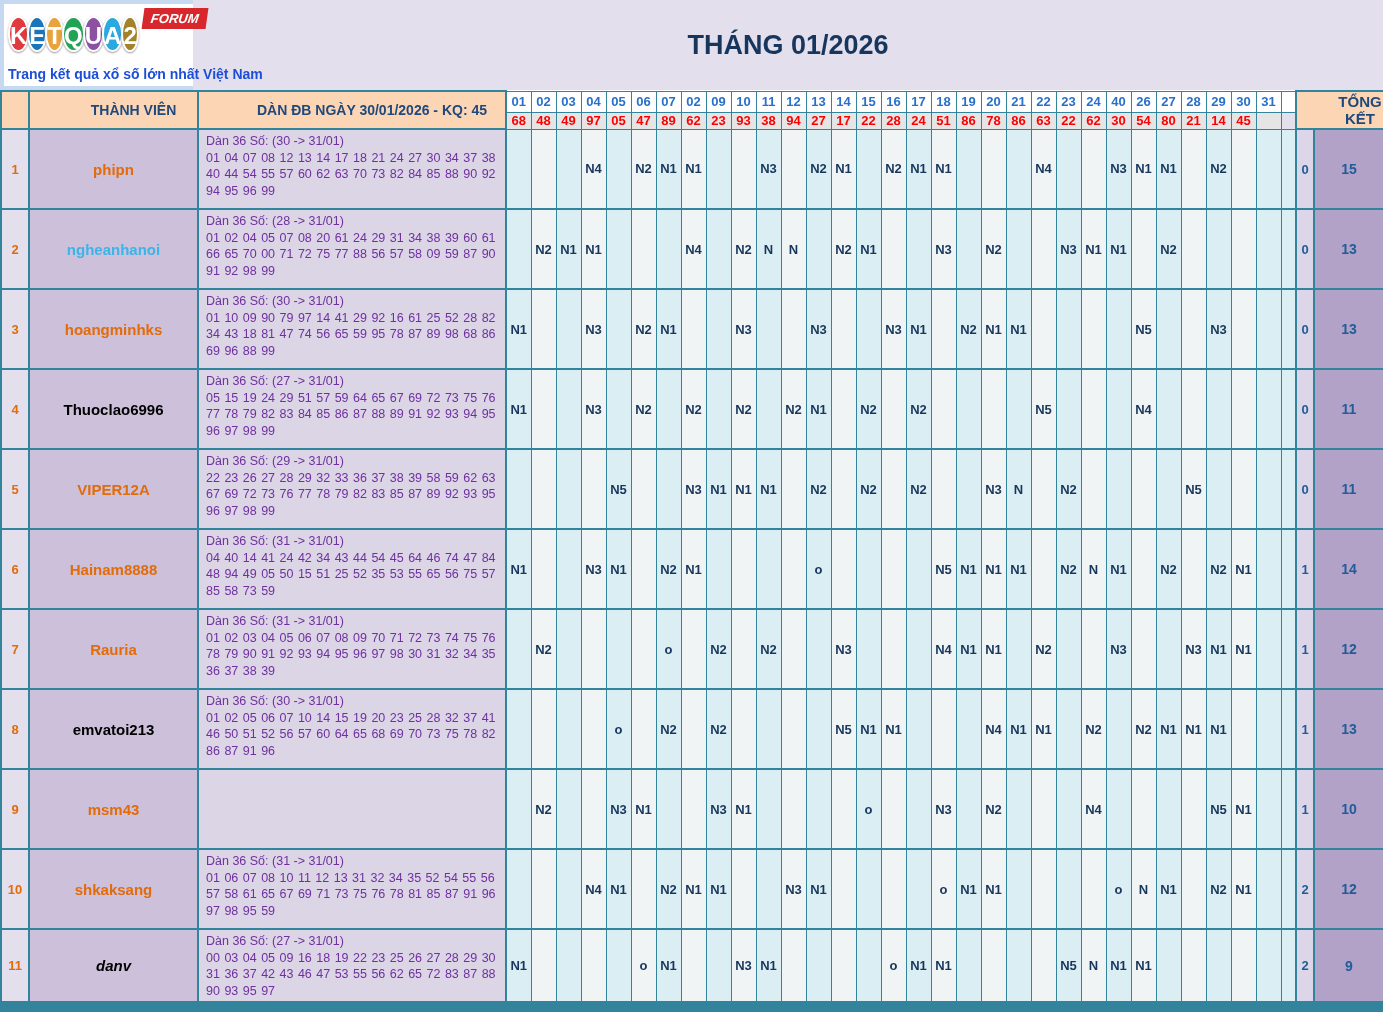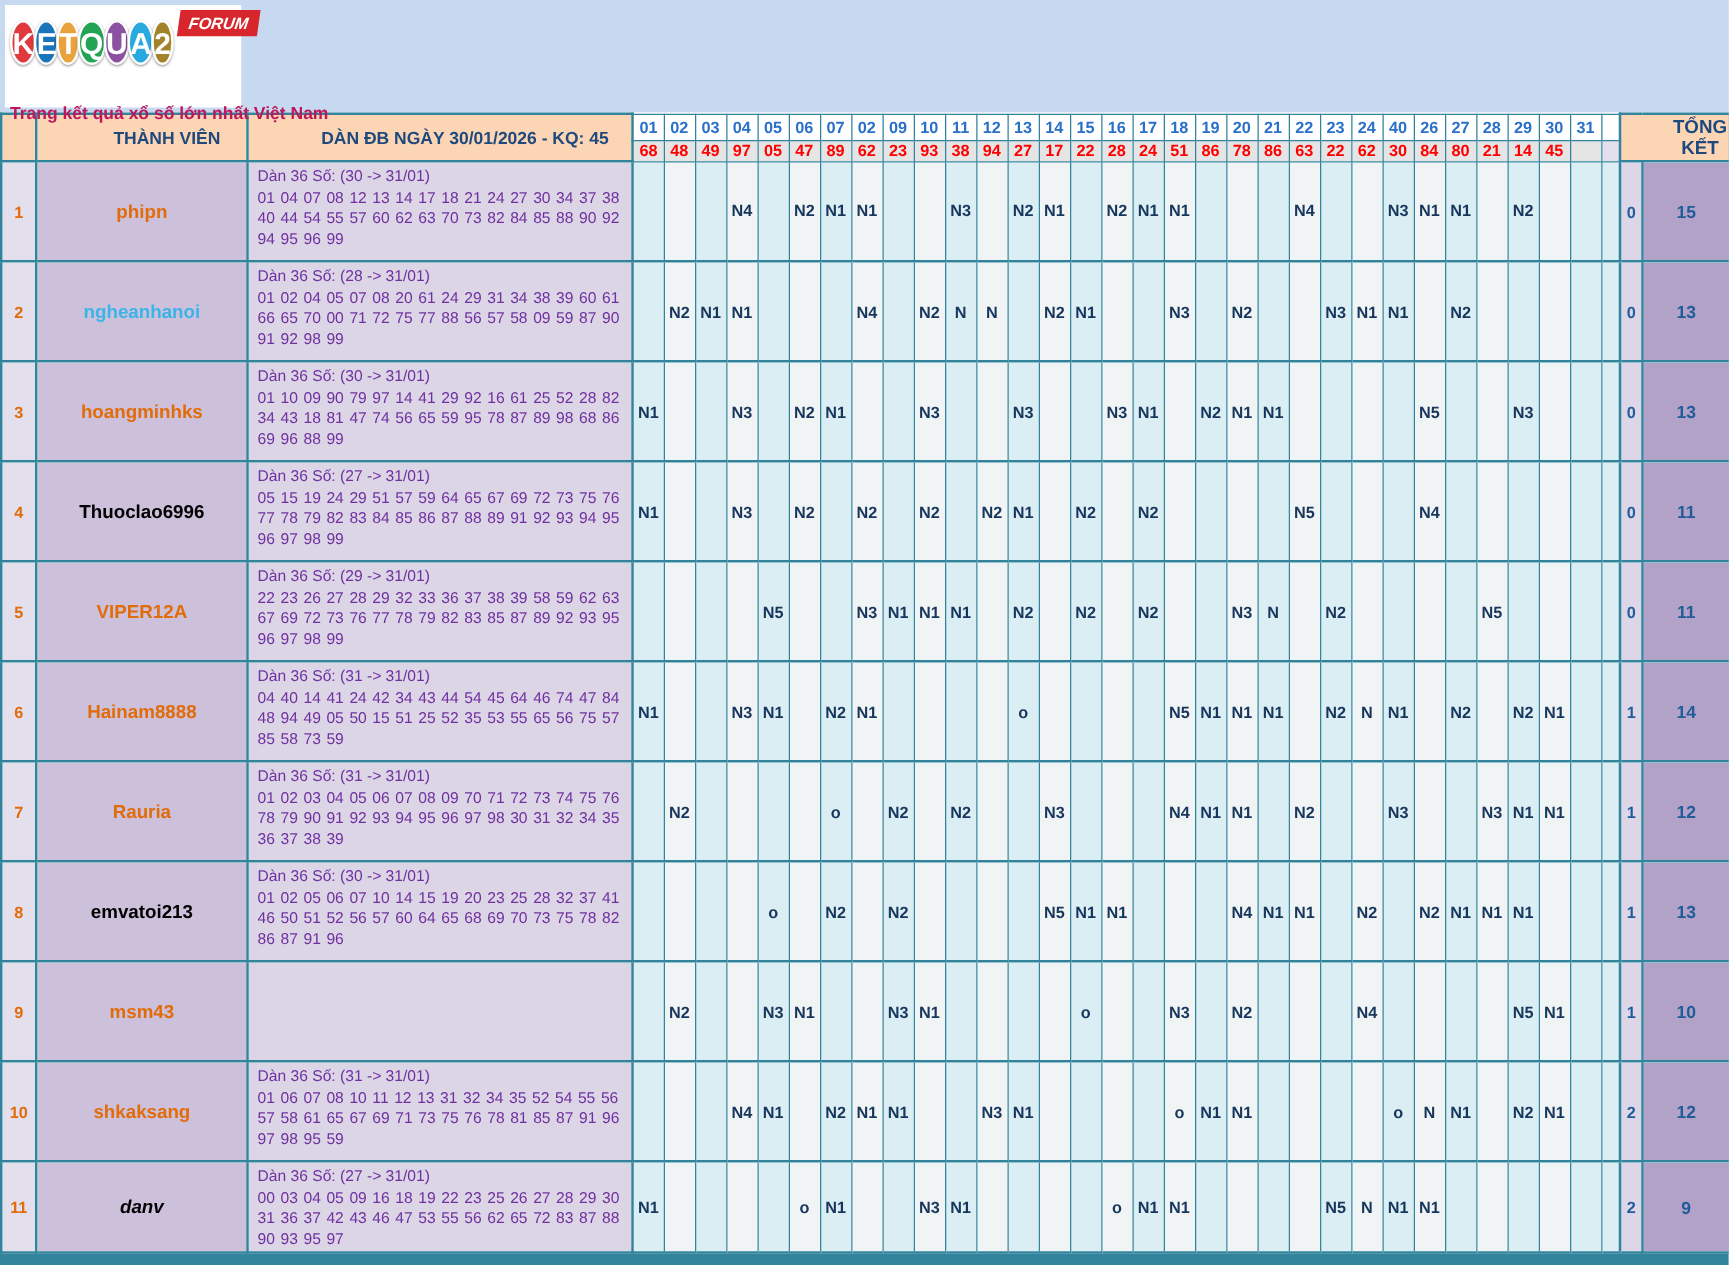--- a/index.html
+++ b/index.html
@@ -5,21 +5,21 @@
   * { margin:0; padding:0; box-sizing:border-box; }
   body { font-family:"Liberation Sans", sans-serif; }
   .page { width:1383px; height:1012px; background:#dce6f1; overflow:hidden; position:relative; }
 
   
   .top { display:flex; width:1383px; height:90px; background:#c6d9f0; }
   .logo-box { width:189px; height:82px; margin:4px 0 0 4px; background:#ffffff; padding:4px 2px 2px 4px; position:relative; }
   .logo-row { height:52px; display:flex; align-items:center; }
   .logo-letter { display:inline-block; width:23px; height:36px; border-radius:50%; color:#fff; font-weight:bold; font-size:24px; line-height:36px; text-align:center; margin-right:-2px; border:2px solid #fff; box-shadow:0 1px 2px rgba(0,0,0,.4); }
   .forum-badge { background:#d8272c; color:#fff; font-style:italic; font-weight:bold; font-size:13px; padding:3px 8px; margin-left:6px; align-self:flex-start; transform:skewX(-8deg); }
-  .tagline { font-size:14px; font-weight:bold; color:#be185d; margin-top:22px; white-space:nowrap; }
+  .tagline { font-size:14px; font-weight:bold; color:#1d4ed8; margin-top:6px; white-space:nowrap; }
   .banner-col { flex:1; display:flex; flex-direction:column; }
   .banner-title { height:28px; background:#c6d9f0; border-bottom:3px solid #17365d; color:#e36c0a; font-weight:bold; font-size:13.5px; text-align:center; line-height:26px; letter-spacing:.2px; }
   .banner-month { flex:1; background:#e4dfec; color:#17365d; font-weight:bold; font-size:27px; display:flex; align-items:center; justify-content:center; }
 
   
   table { border-collapse:collapse; table-layout:fixed; width:1383px; background:#fff; }
   td { border:1px solid #31849b; overflow:hidden; }
   .th { background:#fcd5b4; color:#1f497d; font-weight:bold; text-align:center; vertical-align:middle; border-width:2px;padding-left:40px; }
   .tt-th, .member-th { font-size:14px; }
   .dan-th { font-size:14px; }
@@ -60,20 +60,21 @@
           <span class="logo-letter" style="background: rgb(232, 163, 61);">T</span>
           <span class="logo-letter" style="background: rgb(35, 164, 85);">Q</span>
           <span class="logo-letter" style="background: rgb(140, 82, 161);">U</span>
           <span class="logo-letter" style="background: rgb(42, 169, 224);">A</span>
           <span class="logo-letter" style="background: rgb(163, 131, 42);">2</span>
           <span class="forum-badge">FORUM</span>
         </div>
       <div class="tagline">Trang kết quả xổ số lớn nhất Việt Nam</div>
     </div>
     <div class="banner-col">
+      <div class="banner-month">THÁNG 01/2026</div>
     </div>
   </div>
 
   <table>
     <colgroup id="cols">
         <col style="width: 28px;">
         <col style="width: 169px;">
         <col style="width: 308px;">
         <col style="width: 25px;">
         <col style="width: 25px;">
@@ -168,21 +169,21 @@
           <td class="kq-cell">28</td>
           <td class="kq-cell">24</td>
           <td class="kq-cell">51</td>
           <td class="kq-cell">86</td>
           <td class="kq-cell">78</td>
           <td class="kq-cell">86</td>
           <td class="kq-cell">63</td>
           <td class="kq-cell">22</td>
           <td class="kq-cell">62</td>
           <td class="kq-cell">30</td>
-          <td class="kq-cell">84</td>
+          <td class="kq-cell">54</td>
           <td class="kq-cell">80</td>
           <td class="kq-cell">21</td>
           <td class="kq-cell">14</td>
           <td class="kq-cell">45</td>
           <td class="kq-cell"></td>
           <td class="kq-cell gap-kq"></td>
         </tr>
     <tr class="data-row">
           <td class="tt-cell">1</td>
           <td class="member-cell"><span style="color: rgb(226, 107, 10);">phipn</span></td>

